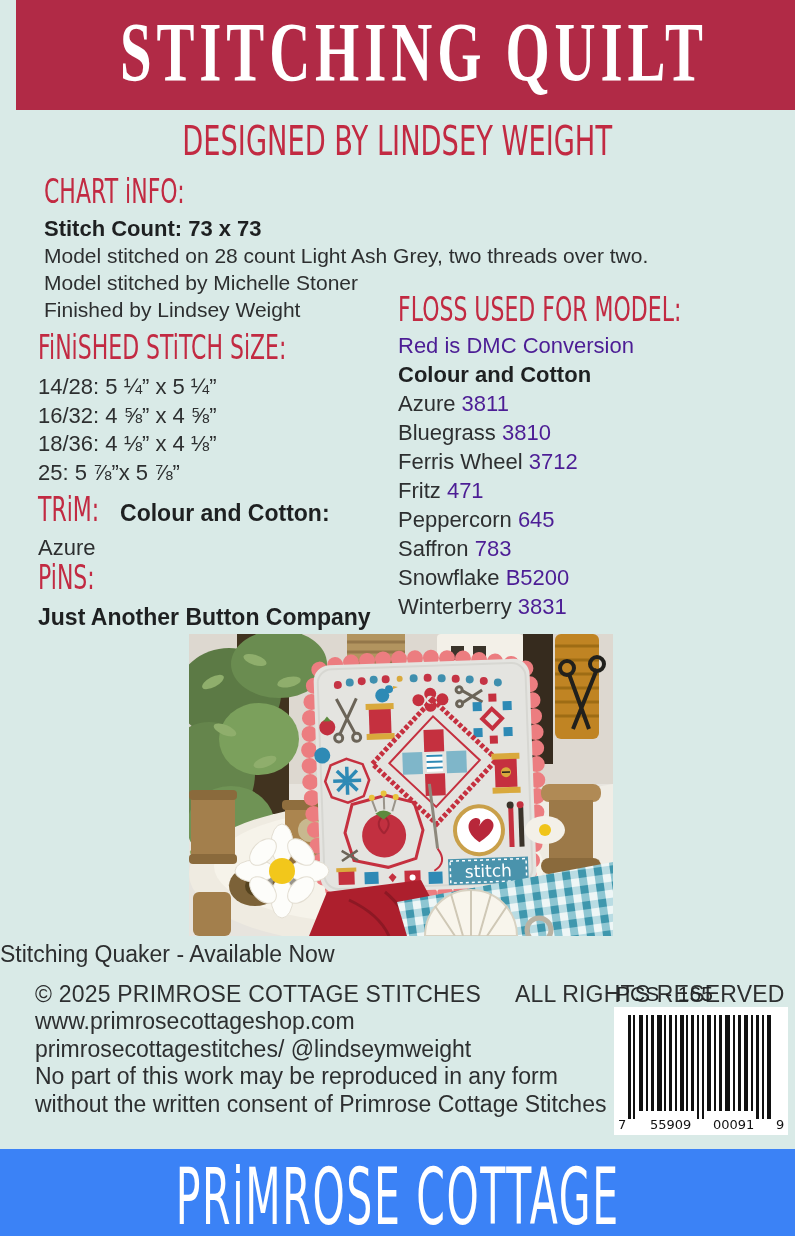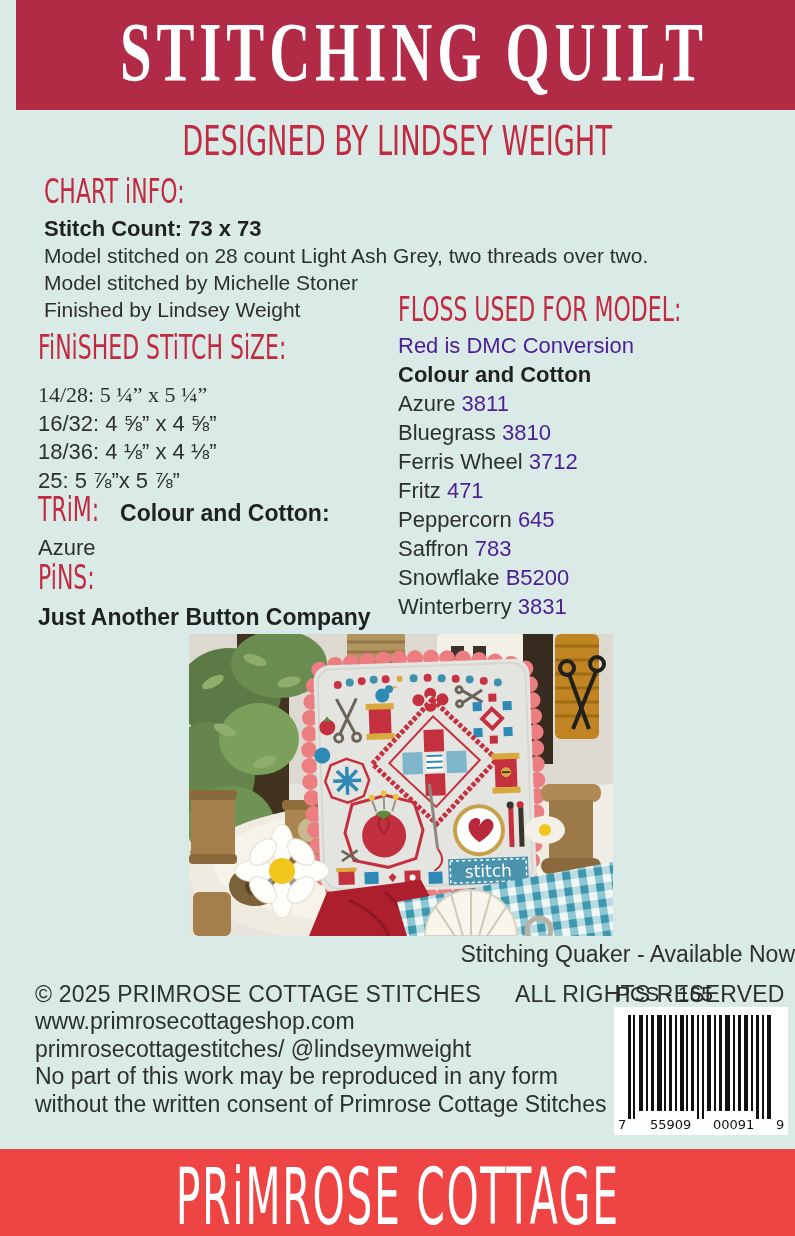--- a/index.html
+++ b/index.html
@@ -34,35 +34,35 @@
   .blk { position:absolute; white-space:nowrap; }
   .h-red { font-size:25px; }
   .body-t { font-size:21px; line-height:27px; color:#2d2f30; }
   .bold-t { font-weight:bold; color:#1e2021; }
   .red-t { color:#4c1d95; }
   .sizes .body-t { font-size:22px; line-height:28.5px; }
   .floss-line { font-size:22px; line-height:29px; }
   
   .photo { position:absolute; left:189px; top:634px; width:424px; height:302px; }
   .caption {
-    position:absolute; left:0; top:941px; width:795px; text-align:right;
+    position:absolute; left:0; top:941px; width:795px; text-align:left;
     font-size:23px; color:#2d2f30;
   }
   
   .footer { position:absolute; left:35px; top:981px; font-size:23px; line-height:27.4px; color:#2d2f30; }
   .footer .caps { letter-spacing:0.2px; }
   .sku { position:absolute; left:616px; top:982px; font-size:21px; color:#232526; }
   .barcode-box {
     position:absolute; left:614px; top:1007px; width:174px; height:128px;
     background:#ffffff;
   }
   
   .bottom-banner {
     position:absolute; left:0; top:1149px; width:795px; height:87px;
-    background:#ef4444; display:flex; align-items:flex-start; justify-content:center;
+    background:#3b82f6; display:flex; align-items:flex-start; justify-content:center;
   }
   .bottom-banner .script2 {
     font-family:"DejaVu Sans", sans-serif; color:#ffffff; font-size:50px;
     display:inline-block; transform:scaleY(1.55) scaleX(0.82);
     transform-origin:center 20%; letter-spacing:2px; white-space:nowrap; margin-top:10px;
   }
 </style>
 </head>
 <body>
 
@@ -79,21 +79,21 @@
   <div class="blk" style="left:44px; top:180px;">
     <span class="script h-red">CHART iNFO:</span>
     <div class="body-t bold-t" style="font-size:22px; margin-top:6px;">Stitch Count: 73 x 73</div>
     <div class="body-t">Model stitched on 28 count Light Ash Grey, two threads over two.</div>
     <div class="body-t">Model stitched by Michelle Stoner</div>
     <div class="body-t">Finished by Lindsey Weight</div>
   </div>
 
   <div class="blk sizes" style="left:38px; top:336px;">
     <span class="script h-red">FiNiSHED STiTCH SiZE:</span>
-    <div class="body-t" style="margin-top:16px;font-family:Liberation Serif, serif;">14/28:  5 ¼” x 5 ¼”</div>
+    <div class="body-t" style="margin-top:8px;">14/28:  5 ¼” x 5 ¼”</div>
     <div class="body-t">16/32: 4 ⅝” x 4 ⅝”</div>
     <div class="body-t">18/36: 4 ⅛” x 4 ⅛”</div>
     <div class="body-t">25: 5 ⅞”x 5 ⅞”</div>
   </div>
 
   <div class="blk" style="left:38px; top:498px;">
     <span class="script h-red">TRiM:</span>
     <span class="body-t bold-t" style="font-size:23px; margin-left:8px;">Colour and Cotton:</span>
     <div class="body-t" style="font-size:22px; margin-top:7px;">Azure</div>
   </div>

